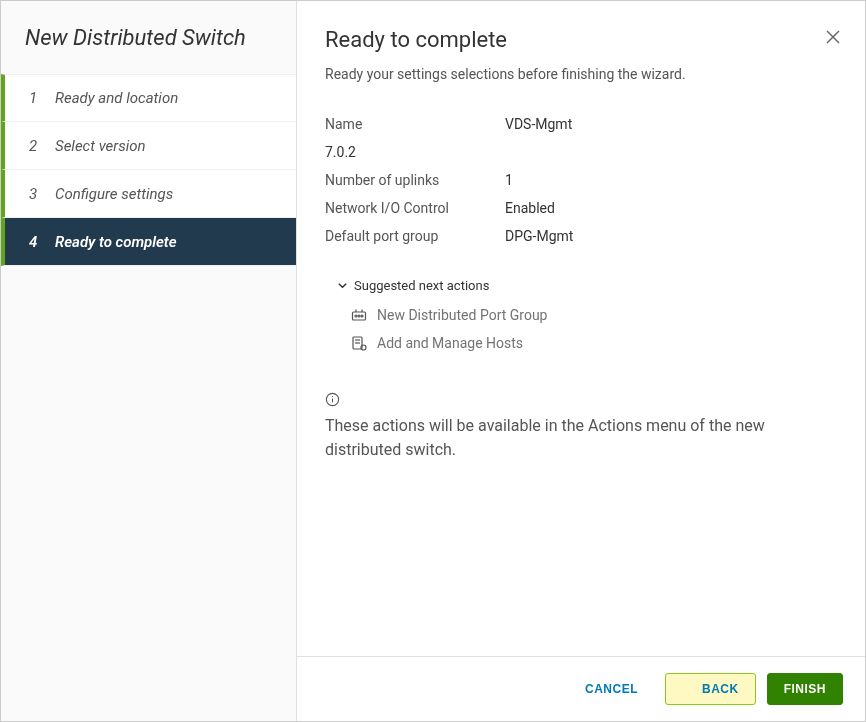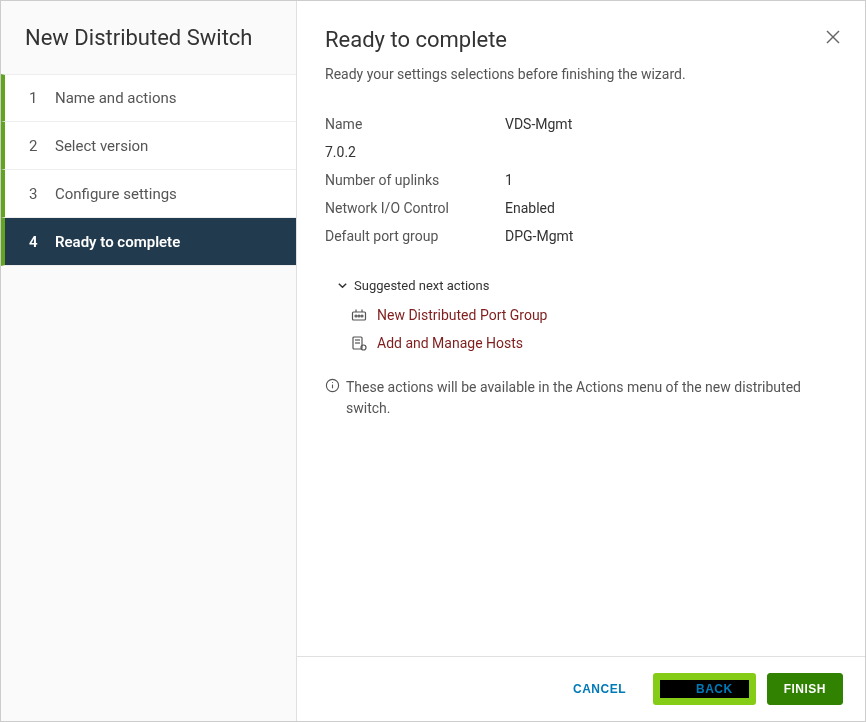--- a/index.html
+++ b/index.html
@@ -21,20 +21,21 @@
       background: #fff;
     }
     
     .sidebar {
       width: 296px;
       background: #fafafa;
       border-right: 1px solid #e0e0e0;
       padding: 24px 0 0 0;
       display: flex;
       flex-direction: column;
+      font-style: italic;
     }
     .sidebar-title {
       font-size: 22px;
       font-weight: 400;
       color: #333;
       padding: 0 24px 24px 24px;
     }
     .steps {
       list-style: none;
     }
@@ -132,37 +133,38 @@
       cursor: pointer;
     }
     .chev {
       margin-right: 6px;
       display: inline-flex;
     }
     .action-item {
       display: flex;
       padding: 6px 0 6px 14px;
       font-size: 14px;
-      color: #7f1d1d;
+      color: #737373;
     }
     .action-icon {
       margin-right: 10px;
       color: #555;
       display: inline-flex;
       width: 16px;
       justify-content: center;
     }
     .info-note {
       display: flex;
       align-items: flex-start;
       padding: 0 28px;
-      margin-top: 4px;
-      font-size: 14px;
+      margin-top: 16px;
+      font-size: 16px;
       color: #555;
       line-height: 1.5;
+      flex-direction: column;
     }
     .info-icon {
       margin-right: 6px;
       flex-shrink: 0;
       margin-top: 1px;
     }
     
     .footer {
       margin-top: auto;
       border-top: 1px solid #e0e0e0;
@@ -183,42 +185,42 @@
       display: inline-flex;
       align-items: center;
       justify-content: center;
     }
     .btn-text {
       background: none;
       border: none;
       color: #0079b8;
     }
     .btn-outline {
-      background: #000000;
-      border: 7px solid #84cc16;
+      background: #fef9c3;
+      border: 1px solid #84cc16;
       color: #0079b8;
       padding-left: 36px;
     }
     .btn-primary {
       background: #308200;
       border: 1px solid #308200;
       color: #fff;
     }
   </style>
 </head>
 <body>
 
 <div class="modal">
 
   <div class="sidebar">
     <div class="sidebar-title">New Distributed Switch</div>
     <ul class="steps">
       <li class="step completed">
         <span class="step-num">1</span>
-        <span class="step-label">Name and actions</span>
+        <span class="step-label">Ready and location</span>
       </li>
       <li class="step completed">
         <span class="step-num">2</span>
         <span class="step-label">Select version</span>
       </li>
       <li class="step completed">
         <span class="step-num">3</span>
         <span class="step-label">Configure settings</span>
       </li>
       <li class="step active">

